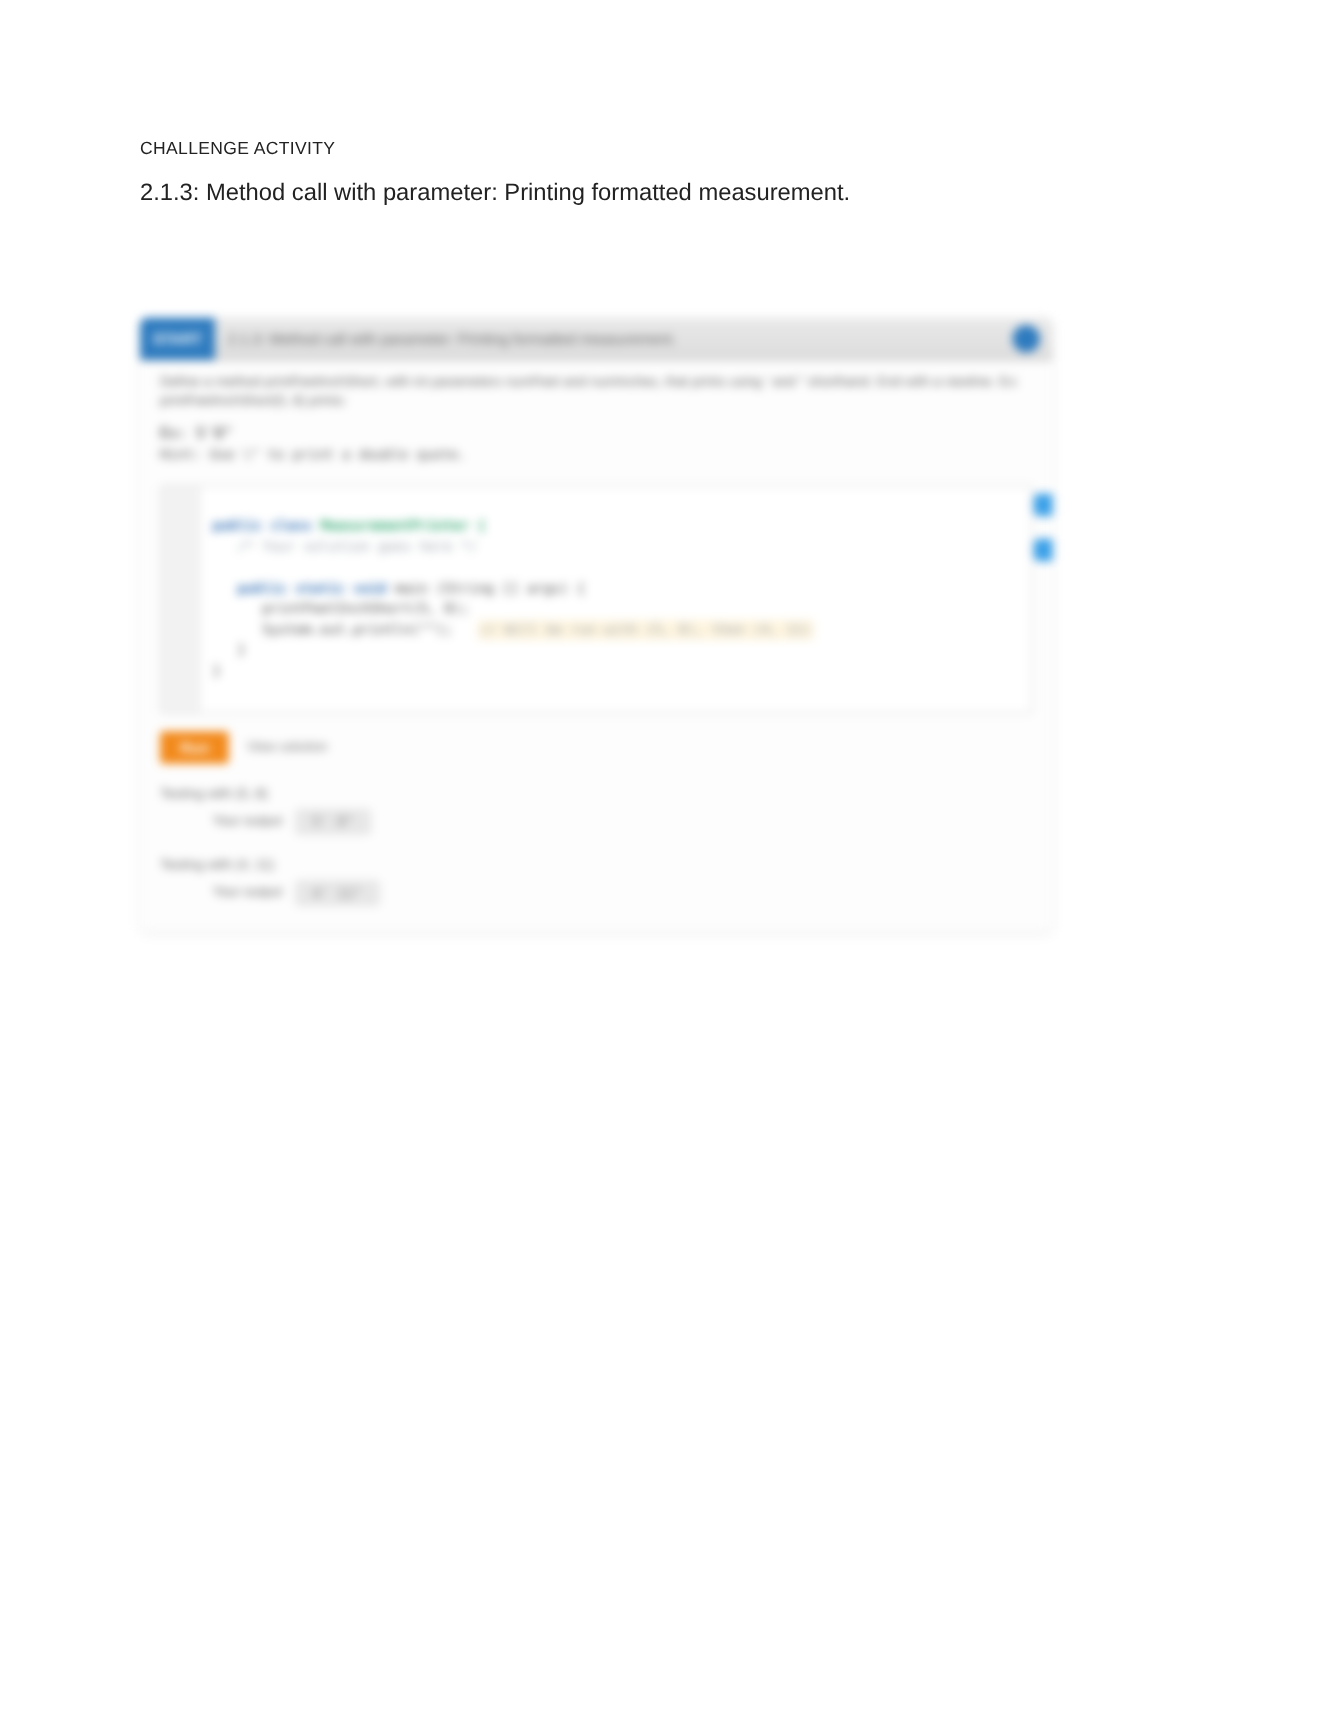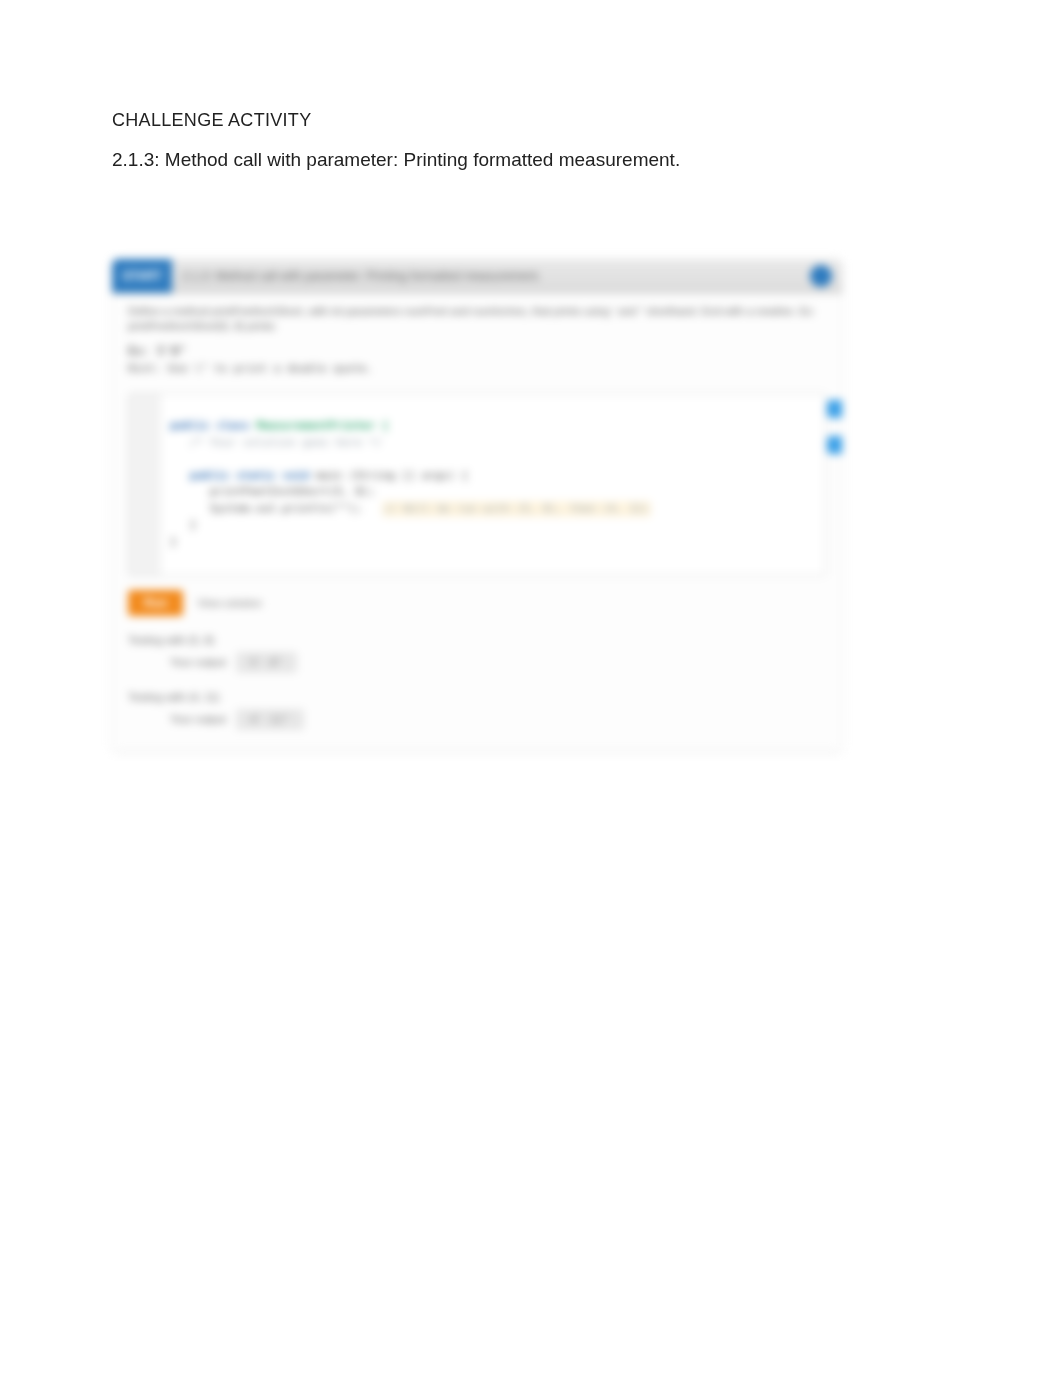--- a/index.html
+++ b/index.html
@@ -9,21 +9,21 @@
     height: 1377px;
     background: #ffffff;
     font-family: "Segoe UI", Arial, sans-serif;
     color: #222;
   }
   .page {
     padding: 110px 110px 0 112px;
     box-sizing: border-box;
   }
   .eyebrow {
-    font-size: 18px;
+    font-size: 14px;
     letter-spacing: 0.3px;
     font-weight: 400;
     color: #222;
     margin-bottom: 18px;
   }
   .title {
     font-size: 19px;
     font-weight: 400;
     color: #222;
     margin-bottom: 88px;

